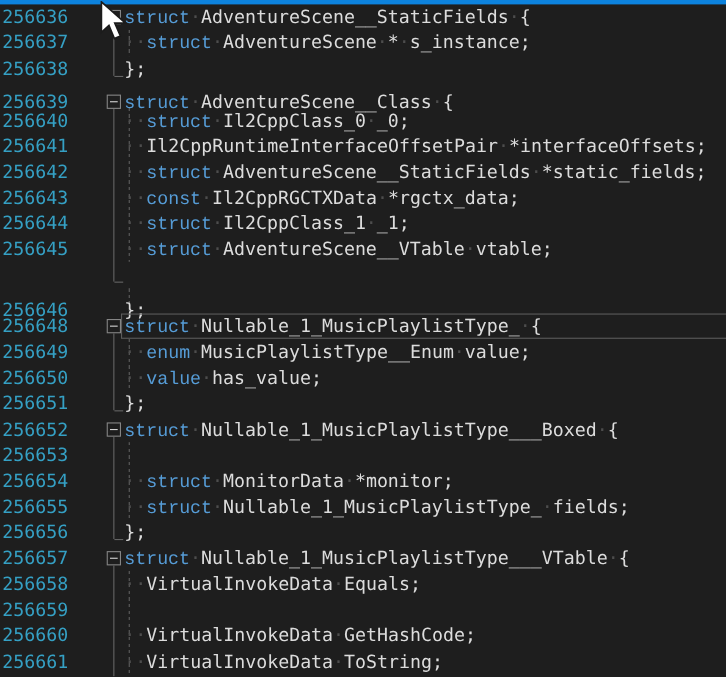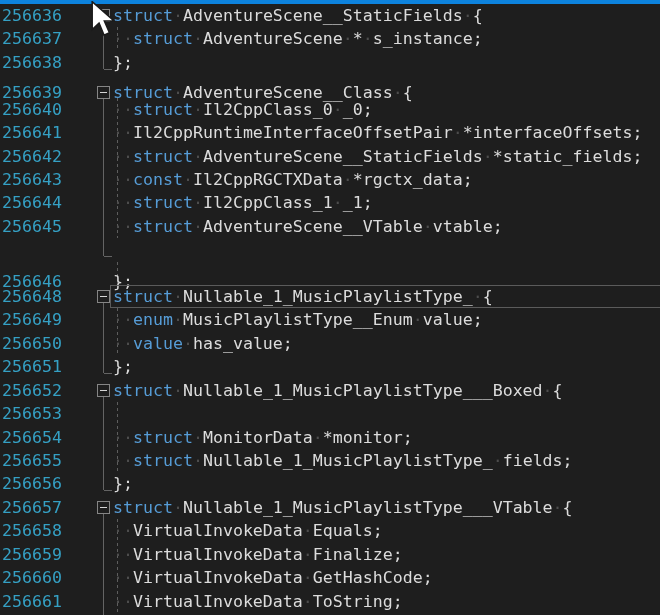--- a/index.html
+++ b/index.html
@@ -8,21 +8,21 @@
     background:var(--bg,#1e1e1e);
     overflow:hidden;position:relative;
     font-family:"DejaVu Sans Mono","Liberation Mono",monospace;
   }
   .topbar{position:absolute;top:0;left:0;width:660px;height:4px;background:var(--accent,#0d83de);z-index:6;}
   #editor{position:absolute;top:4px;left:0;width:660px;height:611px;overflow:hidden;}
   .row{position:absolute;left:0;width:100%;height:23.42px;line-height:23.42px;font-size:16.6px;white-space:pre;z-index:2;padding-left:24px;}
   .num{position:absolute;left:2px;top:0;color:var(--lineno,#35a0c4);}
   .code{position:absolute;left:113px;top:0;color:var(--text,#dcdcdc);}
   .pl{color:var(--text,#dcdcdc);}
-  .kw{color:var(--kw,#569cd6);}
+  .kw{color:var(--kw,#569cd6);font-family:Liberation Mono, monospace;}
   .ws{color:var(--ws,#4d4d4d);}
   .fold{position:absolute;left:97px;top:5px;width:13px;height:13px;box-sizing:border-box;
         border:1px solid var(--foldborder,#858585);background:var(--bg,#1e1e1e);z-index:5;}
   .fold::after{content:"";position:absolute;left:2px;top:5px;width:7px;height:1px;background:var(--foldminus,#d4d4d4);}
   .scope{position:absolute;left:103px;width:1px;background:var(--scope,#646464);z-index:1;}
   .tick{position:absolute;left:104px;width:8px;height:1px;background:var(--scope,#646464);z-index:1;}
   .guide{position:absolute;left:117px;width:1px;z-index:1;
          background:repeating-linear-gradient(to bottom,var(--guide,#5e5e5e) 0 3px,transparent 3px 6px);}
   .curline{position:absolute;left:110px;width:552px;height:23.42px;box-sizing:border-box;
            border:1px solid var(--curline,#5b5b5b);z-index:4;pointer-events:none;}
@@ -65,21 +65,21 @@
     <div class="row" style="top: 304.46px;"><span class="num">256649</span><span class="code"><span class="ws">··</span><span class="kw">enum</span><span class="ws">·</span><span class="pl">MusicPlaylistType__Enum</span><span class="ws">·</span><span class="pl">value;</span></span></div>
     <div class="row" style="top: 327.88px;"><span class="num">256650</span><span class="code"><span class="ws">··</span><span class="kw">value</span><span class="ws">·</span><span class="pl">has_value;</span></span></div>
     <div class="row" style="top: 351.3px; text-align: right;"><span class="num">256651</span><span class="code"><span class="pl">};</span></span></div>
     <div class="row" style="top: 374.72px;"><span class="num">256652</span><div class="fold"></div><span class="code"><span class="kw">struct</span><span class="ws">·</span><span class="pl">Nullable_1_MusicPlaylistType___Boxed</span><span class="ws">·</span><span class="pl">{</span></span></div>
     <div class="row" style="top: 398.14px;"><span class="num">256653</span></div>
     <div class="row" style="top: 421.56px;"><span class="num">256654</span><span class="code"><span class="ws">··</span><span class="kw">struct</span><span class="ws">·</span><span class="pl">MonitorData</span><span class="ws">·</span><span class="pl">*monitor;</span></span></div>
     <div class="row" style="top: 444.98px;"><span class="num">256655</span><span class="code"><span class="ws">··</span><span class="kw">struct</span><span class="ws">·</span><span class="pl">Nullable_1_MusicPlaylistType_</span><span class="ws">·</span><span class="pl">fields;</span></span></div>
     <div class="row" style="top: 468.4px;"><span class="num">256656</span><span class="code"><span class="pl">};</span></span></div>
     <div class="row" style="top: 491.82px;"><span class="num">256657</span><div class="fold"></div><span class="code"><span class="kw">struct</span><span class="ws">·</span><span class="pl">Nullable_1_MusicPlaylistType___VTable</span><span class="ws">·</span><span class="pl">{</span></span></div>
     <div class="row" style="top: 515.24px;"><span class="num">256658</span><span class="code"><span class="ws">··</span><span class="pl">VirtualInvokeData</span><span class="ws">·</span><span class="pl">Equals;</span></span></div>
-    <div class="row" style="top: 538.66px;"><span class="num">256659</span><span class="code"><span class="ws">··</span><span class="pl">VirtualInvokeData</span><span class="ws">·</span><span class="pl">Finalize;</span></span></div>
+    <div class="row" style="top: 538.66px;"><span class="num">256659</span></div>
     <div class="row" style="top: 562.08px;"><span class="num">256660</span><span class="code"><span class="ws">··</span><span class="pl">VirtualInvokeData</span><span class="ws">·</span><span class="pl">GetHashCode;</span></span></div>
     <div class="row" style="top: 585.5px;"><span class="num">256661</span><span class="code"><span class="ws">··</span><span class="pl">VirtualInvokeData</span><span class="ws">·</span><span class="pl">ToString;</span></span></div>
     <div class="row" style="top: 608.92px;"><span class="num"></span><span class="code"><span class="pl">};</span></span></div>
   </div>
 
 <svg id="cursor" width="26" height="38" viewBox="0 0 22 32" style="left: 91px; top: 1px;">
   <path d="M1,0.5 L1,24 L6.8,18.6 L11,28.8 L15.6,26.8 L11.3,16.8 L19.5,16.8 Z" fill="#ffffff" stroke="#1b1b1b" stroke-width="1.3"></path>
 </svg>
 
 </body></html>

